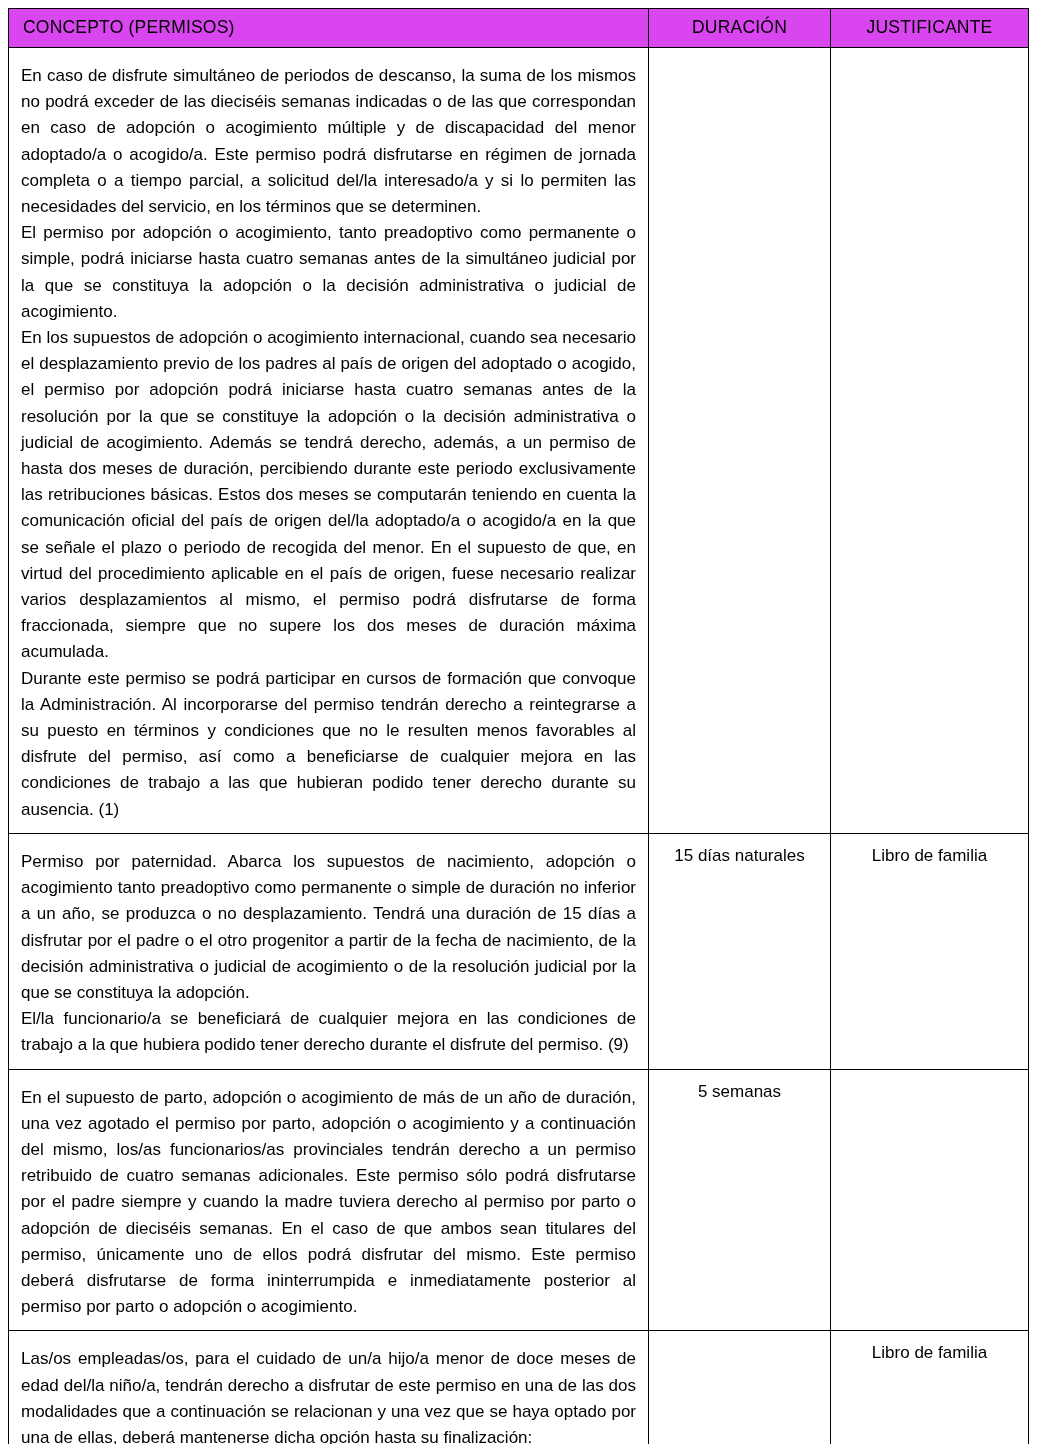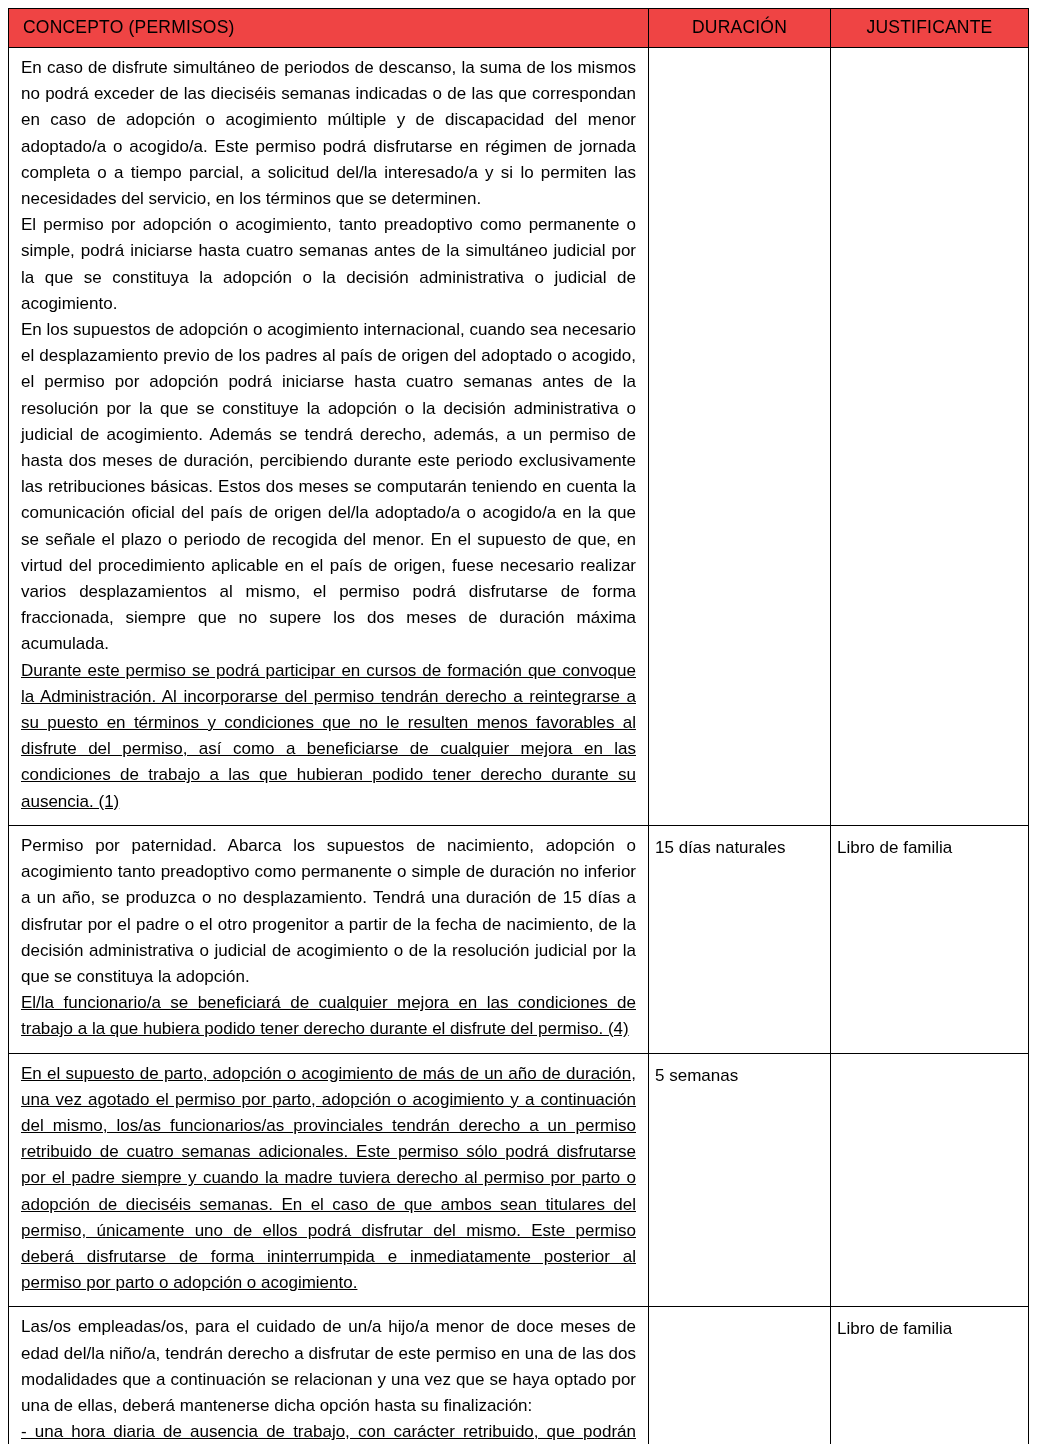--- a/index.html
+++ b/index.html
@@ -28,21 +28,21 @@
     border-collapse: collapse;
     table-layout: fixed;
     border: 1.6px solid #000000;
   }
 
   table.permisos col.c-concepto  { width: 640px; }
   table.permisos col.c-duracion  { width: 182px; }
   table.permisos col.c-justif    { width: 198px; }
 
   thead th {
-    background: #ef4444;
+    background: #d946ef;
     border: 1.6px solid #000000;
     font-weight: normal;
     font-size: 17.5px;
     line-height: 1.2;
     padding: 8px 10px 9px 10px;
     color: #000000;
     letter-spacing: 0.2px;
   }
   thead th.h-concepto {
     text-align: left;
@@ -56,39 +56,39 @@
     border: 1.3px solid #000000;
     vertical-align: top;
     color: #000000;
   }
 
   td.cell-concepto {
     text-align: justify;
     text-justify: inter-word;
     font-size: 17px;
     line-height: 26.2px;
-    padding: 7px 12px 10px 12px;
+    padding: 15px 12px 10px 12px;
     hyphens: none;
   }
 
   td.cell-duracion,
   td.cell-justif {
+    text-align: center;
     font-size: 17px;
     line-height: 26.2px;
     padding: 9px 6px 10px 6px;
   }
 
   td.cell-concepto p {
     margin: 0;
     text-align: justify;
     text-justify: inter-word;
   }
   td.cell-concepto p:last-child {
     text-align: justify;
-    text-decoration: underline;
   }
   
   td.cell-concepto p {
     text-align-last: left;
   }
 </style>
 </head>
 <body>
 
 <div class="page">
@@ -117,21 +117,21 @@
           <p>En los supuestos de adopción  o acogimiento internacional, cuando sea necesario el desplazamiento previo de los padres al país de origen del adoptado o acogido, el permiso por adopción podrá iniciarse hasta cuatro semanas antes de la resolución por la que se constituye la adopción o la decisión administrativa o judicial de acogimiento. Además se tendrá derecho, además, a un permiso de hasta dos meses de duración, percibiendo durante este periodo exclusivamente las retribuciones básicas. Estos dos meses se computarán teniendo en cuenta la comunicación oficial del país de origen del/la adoptado/a o acogido/a en la que se señale el plazo o periodo de recogida del menor. En el supuesto de que, en virtud del procedimiento aplicable en el país de origen, fuese necesario realizar varios desplazamientos al mismo, el permiso podrá disfrutarse de forma fraccionada, siempre que no supere los dos meses de duración máxima acumulada.</p>
           <p>Durante este permiso se podrá participar en cursos de formación que convoque la Administración. Al incorporarse del permiso tendrán derecho a reintegrarse a su puesto en términos y condiciones que no le resulten menos favorables al disfrute del permiso, así como a beneficiarse de cualquier mejora en las condiciones de trabajo a las que hubieran podido tener derecho durante su ausencia. (1)</p>
         </td>
         <td class="cell-duracion"></td>
         <td class="cell-justif"></td>
       </tr>
 
       <tr>
         <td class="cell-concepto">
           <p>Permiso por paternidad. Abarca los supuestos de nacimiento, adopción o acogimiento tanto preadoptivo como permanente o simple de duración no inferior a un año, se produzca o no desplazamiento. Tendrá una duración de 15 días a disfrutar por el padre o el otro progenitor a partir de la fecha de nacimiento, de la decisión administrativa o judicial de acogimiento o de la resolución judicial por la que se constituya la adopción.</p>
-          <p>El/la funcionario/a se beneficiará de cualquier mejora en las condiciones de trabajo a la que hubiera podido tener derecho durante el disfrute del permiso. (4)</p>
+          <p>El/la funcionario/a se beneficiará de cualquier mejora en las condiciones de trabajo a la que hubiera podido tener derecho durante el disfrute del permiso. (9)</p>
         </td>
         <td class="cell-duracion">15 días naturales</td>
         <td class="cell-justif">Libro de familia</td>
       </tr>
 
       <tr>
         <td class="cell-concepto">
           <p>En el supuesto de parto, adopción o acogimiento de más de un año de duración, una vez agotado el permiso por parto, adopción o acogimiento y a continuación del mismo, los/as funcionarios/as provinciales tendrán derecho a un permiso retribuido de cuatro semanas adicionales. Este permiso sólo podrá disfrutarse por el padre siempre y cuando la madre tuviera derecho al permiso por parto o adopción de dieciséis semanas. En el caso de que ambos sean titulares del permiso, únicamente uno de ellos podrá disfrutar del mismo.  Este permiso deberá disfrutarse de forma ininterrumpida e inmediatamente posterior al permiso por parto o adopción o acogimiento.</p>
         </td>
         <td class="cell-duracion">5 semanas</td>

